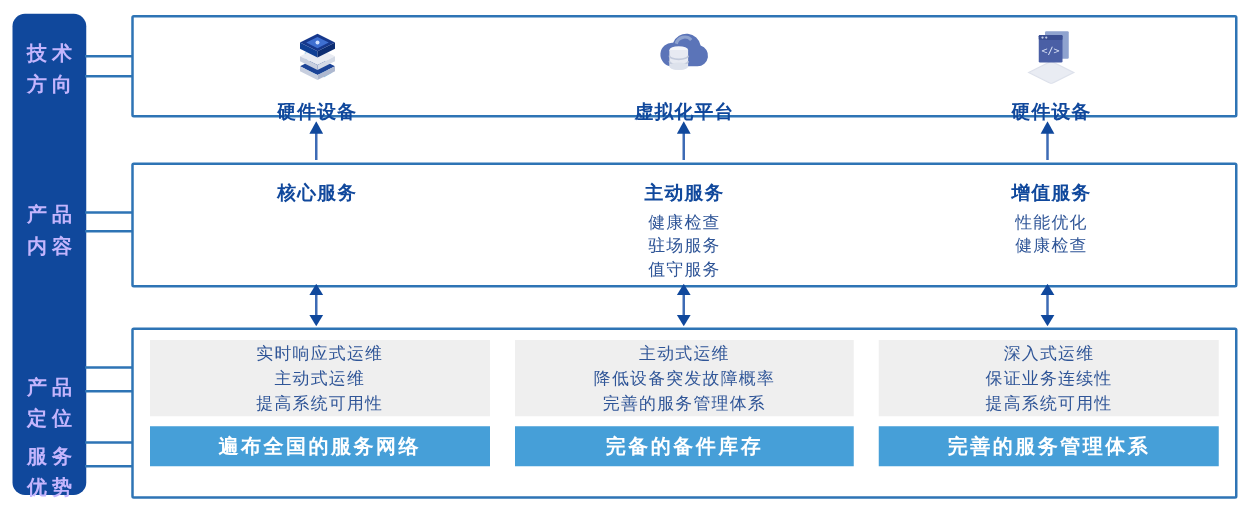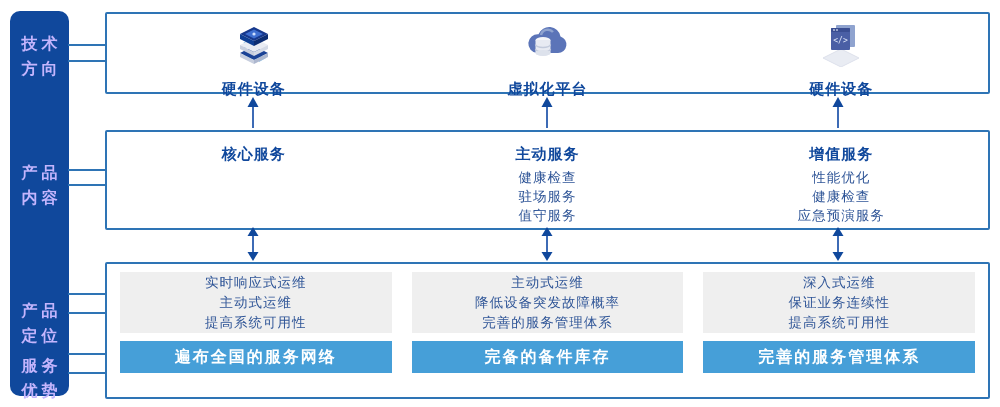--- a/index.html
+++ b/index.html
@@ -172,21 +172,20 @@
     <div class="col">
       <div class="svc-title">主动服务</div>
       <div class="svc-line">健康检查</div>
       <div class="svc-line">驻场服务</div>
       <div class="svc-line">值守服务</div>
     </div>
     <div class="col">
       <div class="svc-title">增值服务</div>
       <div class="svc-line">性能优化</div>
       <div class="svc-line">健康检查</div>
-      <div class="svc-line">应急预演服务</div>
     </div>
   </section>
 
   <div class="arrow" style="left:246px;top:227px">
     <svg width="14" height="34" viewBox="0 0 14 34">
         <path d="M7 8 V26" stroke="#3D6BB5" stroke-width="2"></path>
         <polygon points="7,0 12.5,9 1.5,9" fill="#10489C"></polygon>
         <polygon points="7,34 12.5,25 1.5,25" fill="#10489C"></polygon>
       </svg>
   </div>

